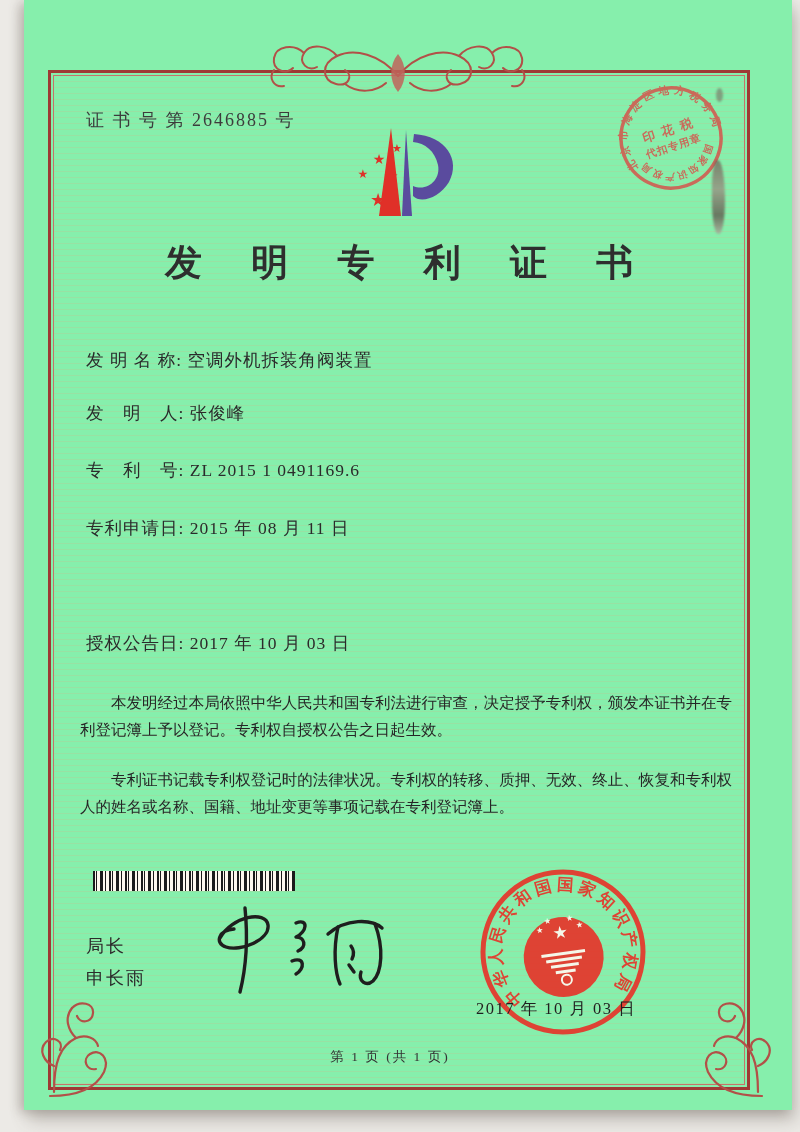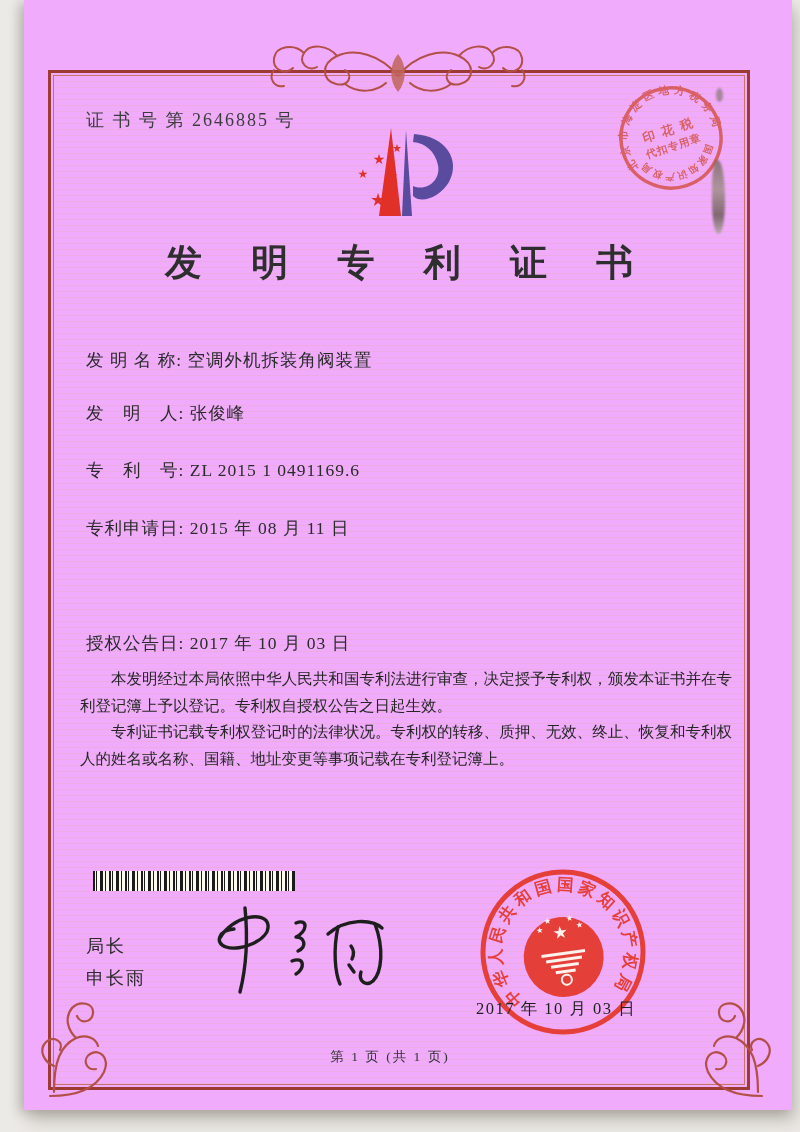--- a/index.html
+++ b/index.html
@@ -5,21 +5,21 @@
   * { margin:0; padding:0; box-sizing:border-box; }
   html,body { width:800px; height:1132px; }
   body {
     position:relative;
     background:#eceae6;
     font-family:"Liberation Serif","DejaVu Serif",serif;
     overflow:hidden;
   }
   .paper {
     position:absolute; left:24px; top:0; width:768px; height:1110px;
-    background:#f0abfc;
+    background:#86efac;
     box-shadow:-5px 2px 10px rgba(90,80,70,.28), 4px 10px 16px rgba(90,80,70,.30);
   }
   .frame {
     position:absolute; left:24px; top:70px; width:702px; height:1020px;
     border:3px solid #9e3a34;
   }
   .frame-inner {
     position:absolute; inset:2px;
     border:1px solid #c4746a;
     background:
@@ -41,21 +41,21 @@
     position:absolute; left:62px; width:640px;
     font-size:17.5px; color:#2b2b2b; white-space:nowrap;
   }
   .field-label { letter-spacing:1px; }
   .field-value { letter-spacing:1px; }
   .body-text {
     position:absolute; left:56px; top:666px; width:652px;
     font-size:15.5px; line-height:26.5px; color:#262626;
     text-align:justify;
   }
-  .body-text p { text-indent:2em; }
+  .body-text p { text-indent:2em;margin-top:24px; }
   .barcode {
     position:absolute; left:69px; top:871px; width:202px; height:20px;
     background:repeating-linear-gradient(90deg,
       #1b1b1b 0 2px, #fdf8ee 2px 3px,
       #1b1b1b 3px 4px, #fdf8ee 4px 7px,
       #1b1b1b 7px 10px, #fdf8ee 10px 12px,
       #1b1b1b 12px 13px, #fdf8ee 13px 16px);
   }
   .sig-title { position:absolute; left:62px; top:934px; font-size:18px; color:#2b2b2b; letter-spacing:2px; font-family:"Liberation Sans","DejaVu Sans",sans-serif; }
   .sig-name  { position:absolute; left:62px; top:966px; font-size:18px; color:#2b2b2b; letter-spacing:2px; font-family:"Liberation Sans","DejaVu Sans",sans-serif; }

